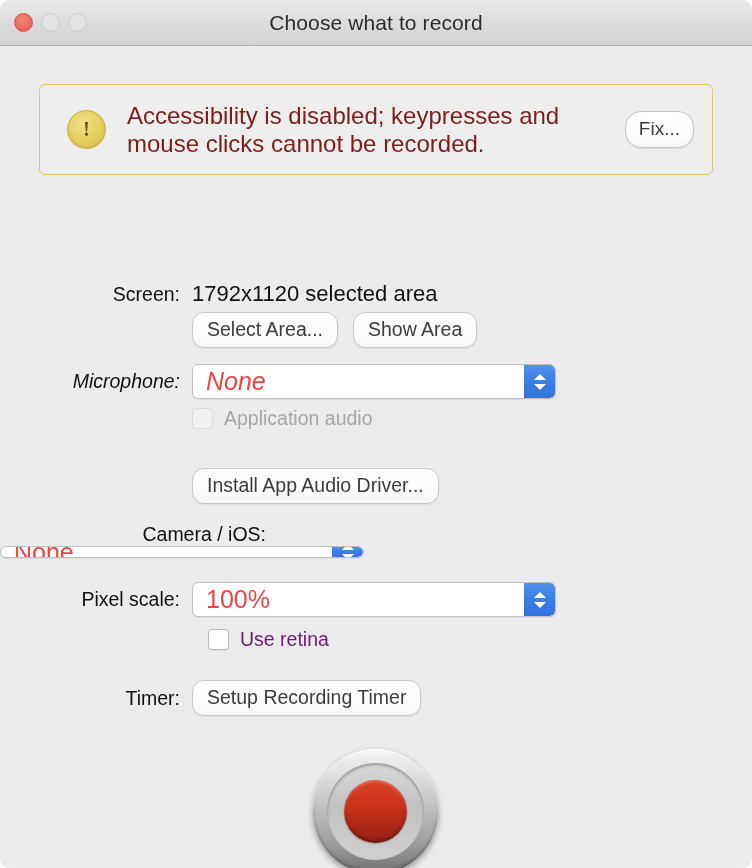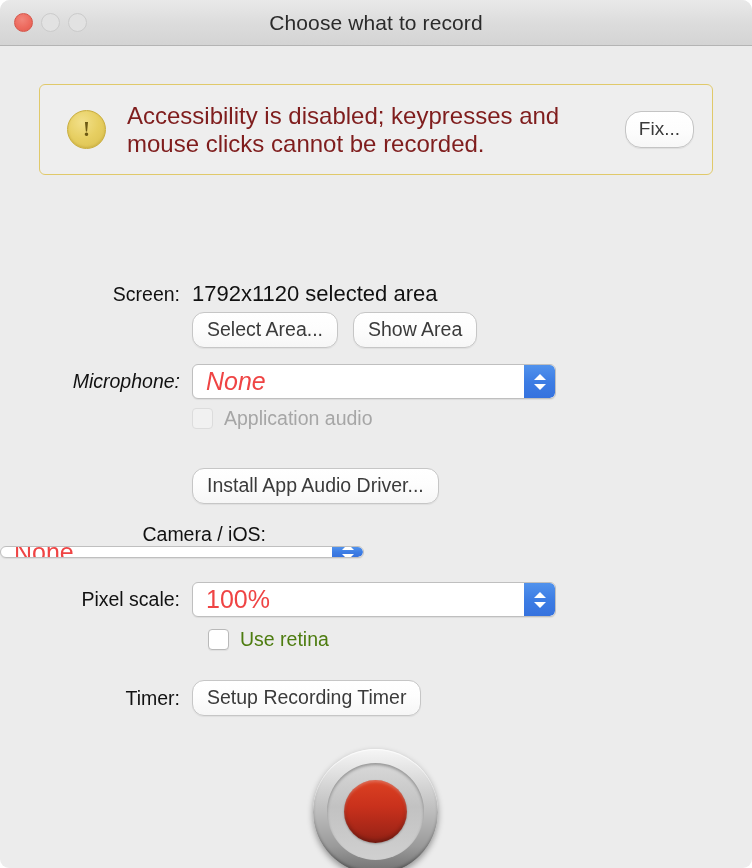--- a/index.html
+++ b/index.html
@@ -216,21 +216,21 @@
     box-shadow: 0 1px 1px rgba(0,0,0,0.06);
   }
   .cbox.disabled {
     background: #f1f1f1;
     border-color: #dcdcdc;
     box-shadow: none;
   }
   .cbox-label {
     margin-left: 11px;
     font-size: 19.5px;
-    color: #4d7c0f;
+    color: #701a75;
     white-space: nowrap;
   }
   .cbox-label.disabled { color: #a6a6a6; }
 
   
   .record-wrap {
     position: absolute;
     left: 313px;
     top: 703px;
     width: 125px;

